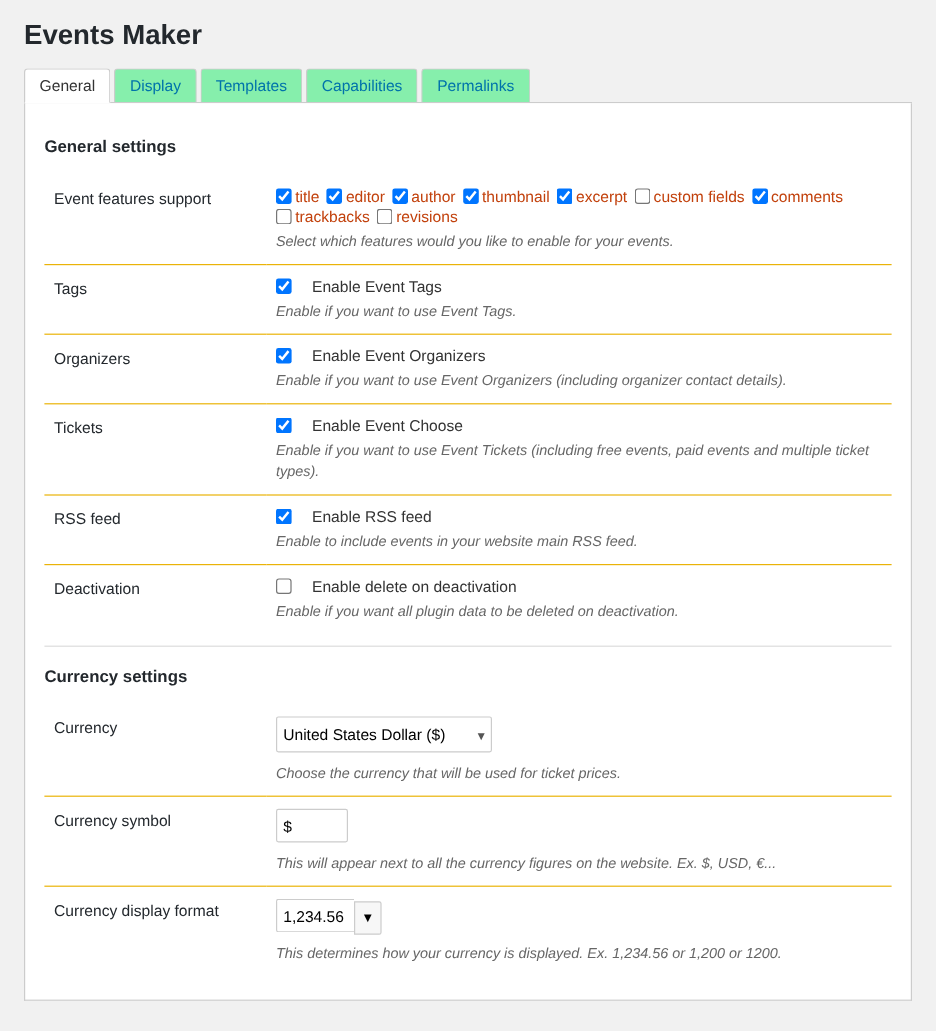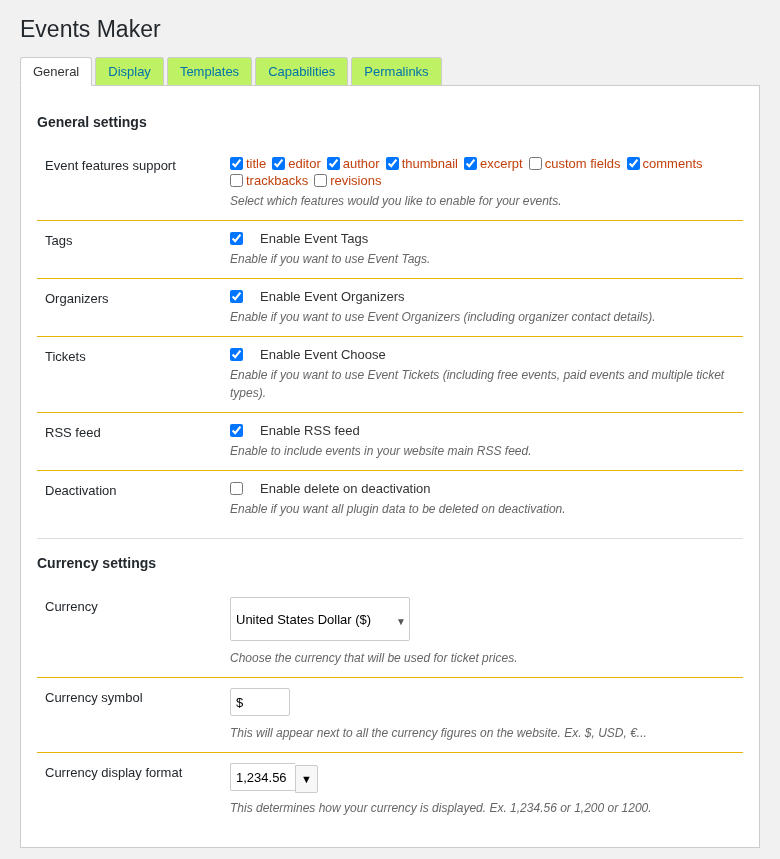--- a/index.html
+++ b/index.html
@@ -5,34 +5,34 @@
     * { box-sizing: border-box; margin: 0; padding: 0; }
     body {
       font-family: -apple-system, BlinkMacSystemFont, "Segoe UI", Helvetica, Arial, sans-serif;
       font-size: 13px;
       background: #f1f1f1;
       color: #333;
       padding: 16px 20px;
     }
     h1 {
       font-size: 23px;
-      font-weight: 400;
+      font-weight: 700;
       color: #23282d;
       margin-bottom: 14px;
     }
     .tabs {
       display: flex;
       border-bottom: 1px solid #ccc;
       margin-bottom: 0;
     }
     .tab {
       padding: 6px 12px;
       border: 1px solid #ccc;
       border-bottom: none;
-      background: #bef264;
+      background: #86efac;
       cursor: pointer;
       font-size: 13px;
       color: #0073aa;
       margin-right: 3px;
       border-radius: 3px 3px 0 0;
     }
     .tab.active {
       background: #fff;
       color: #333;
       border-bottom: 1px solid #fff;
@@ -128,21 +128,21 @@
       color: #333;
     }
     select.wp-select {
       padding: 3px 5px;
       border: 1px solid #ccc;
       background: #fff;
       font-size: 13px;
       min-width: 180px;
       border-radius: 2px;
       margin-bottom: 4px;
-      height: 44px;
+      height: 30px;
     }
     input.wp-input {
       padding: 3px 5px;
       border: 1px solid #ccc;
       background: #fff;
       font-size: 13px;
       width: 60px;
       border-radius: 2px;
       margin-bottom: 4px;
       height: 28px;

